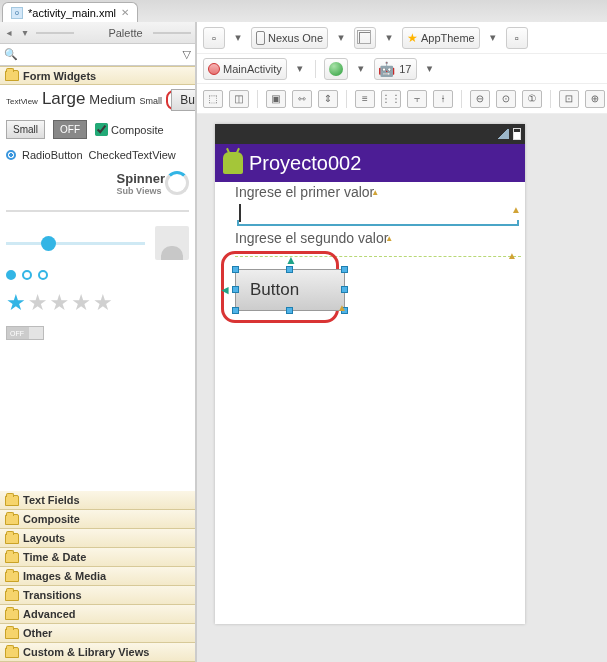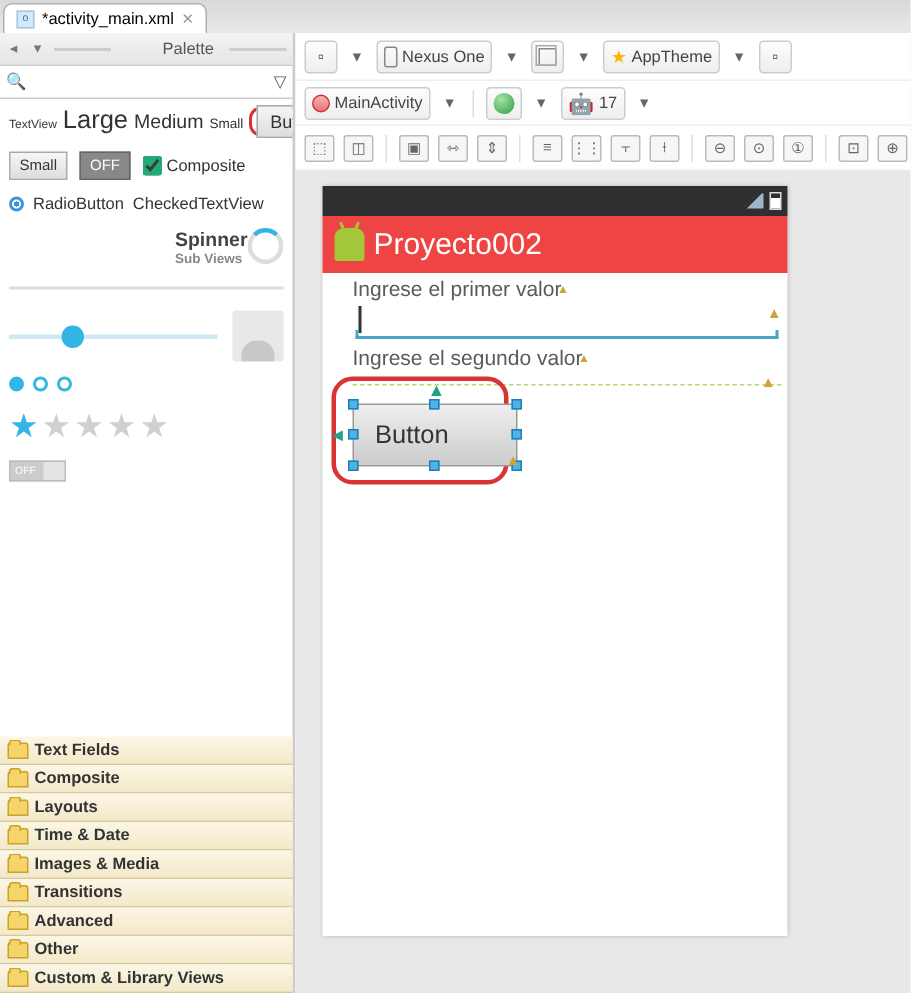--- a/index.html
+++ b/index.html
@@ -87,21 +87,21 @@
   .tool-icons-row{height:30px;display:flex;align-items:center;padding:0 6px;gap:6px;border-bottom:1px solid #eee;}
   .sq-ic{width:20px;height:18px;border:1px solid #bbb;background:#f6f6f6;display:flex;align-items:center;justify-content:center;font-size:10px;color:#666;border-radius:2px;}
   .sep{width:1px;height:18px;background:#ddd;margin:0 2px;}
   
   .canvas-wrap{flex:1;background:#e8e8e8;position:relative;display:flex;padding:10px 0 10px 18px;overflow:hidden;}
   
   .device{width:310px;height:500px;background:#fff;position:relative;box-shadow:0 0 3px rgba(0,0,0,0.2);}
   .statusbar{height:20px;background:#2f2f2f;display:flex;justify-content:flex-end;align-items:center;padding-right:4px;gap:4px;}
   .sig{width:12px;height:10px;background:linear-gradient(135deg,transparent 48%,#9bb6c9 50%);}
   .bat{width:8px;height:12px;border:1px solid #ddd;background:linear-gradient(to top,#fff 70%,transparent 70%);}
-  .appbar{height:38px;background:#ef4444;color:#fff;display:flex;align-items:center;padding:0 8px;gap:6px;font-size:20px;}
+  .appbar{height:38px;background:#4c1d95;color:#fff;display:flex;align-items:center;padding:0 8px;gap:6px;font-size:20px;}
   .droid{width:20px;height:22px;background:#a4c639;border-radius:6px 6px 2px 2px;position:relative;}
   .droid:before,.droid:after{content:"";position:absolute;width:2px;height:5px;background:#a4c639;top:-4px;}
   .droid:before{left:4px;transform:rotate(-25deg);}
   .droid:after{right:4px;transform:rotate(25deg);}
   
   .form-area{padding:2px 4px;font-size:14px;color:#5a5a5a;margin-left:16px;}
   .form-label{display:flex;align-items:center;}
   .warn{color:#d1a336;font-size:8px;margin-left:-3px;}
   .text-input-line{border-bottom:2px solid #4aa5c7;height:24px;margin:2px 2px 4px 2px;display:flex;align-items:center;position:relative;}
   .text-input-line .cursor{width:2px;height:18px;background:#333;margin-left:2px;}
@@ -151,20 +151,24 @@
           <span></span>
         </div>
       <span class="title">Palette</span>
       <div class="bars">
           <span></span>
         </div>
     </div>
     <div class="pp-sub">
       <span class="search-icon">🔍</span>
       <span class="pal-dd">▽</span>
+    </div>
+    <div class="pp-category">
+      <span class="folder-icon"></span>
+      <span>Form Widgets</span>
     </div>
     <div class="pp-body">
       <div class="textrow">
         <span class="tv-small">TextView</span>
         <span class="tv-large">Large</span>
         <span class="tv-med">Medium</span>
         <span class="tv-sma">Small</span>
         <span class="red-circle">
           <span class="btn-widget">Button</span>
         </span>

